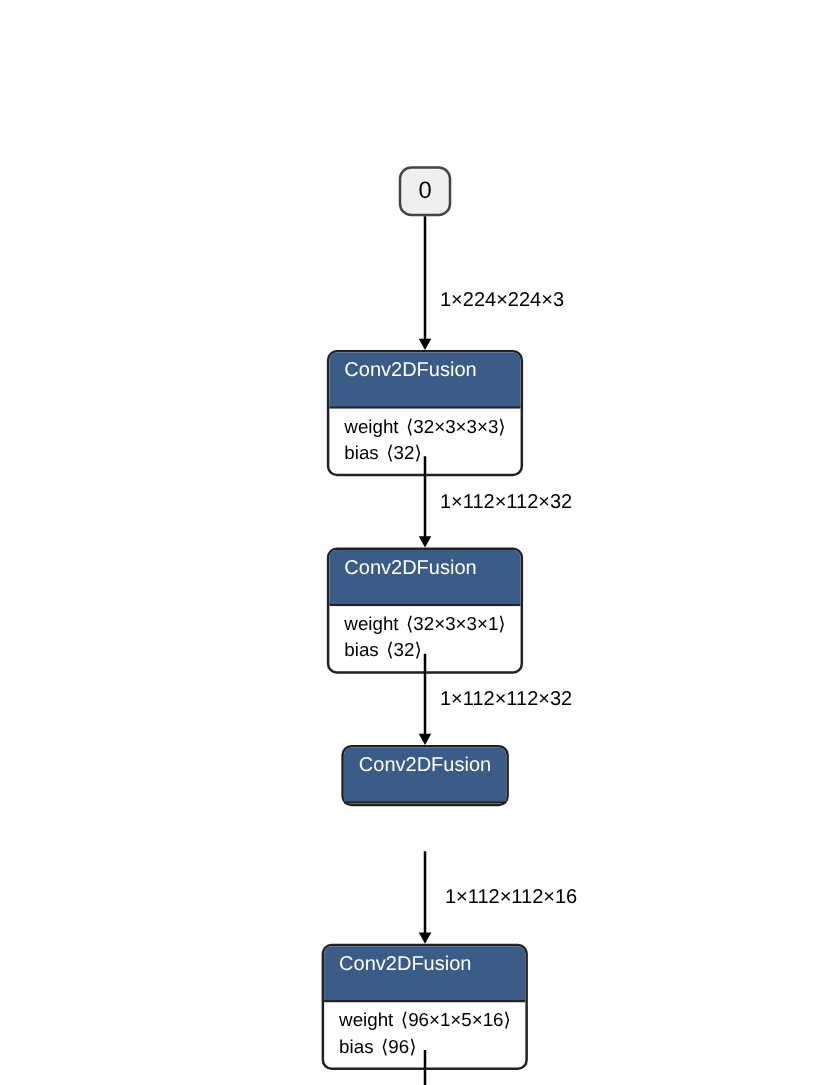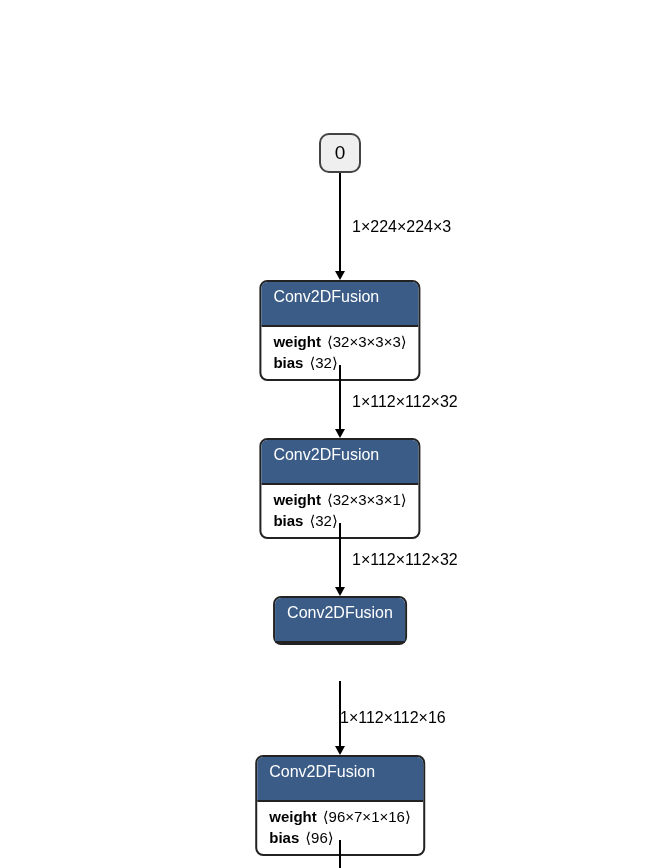--- a/index.html
+++ b/index.html
@@ -62,21 +62,21 @@
   }
   .node-body {
     padding: 4px 12px 6px 12px;
     border-radius: 0 0 6px 6px;
   }
   .attr-row {
     font-size: 15px;
     line-height: 21px;
     color: var(--text);
   }
-  .attr-name { font-weight: bold; margin-right: 6px; }
+  .attr-name { font-weight: normal; margin-right: 6px; }
   .attr-value { font-weight: normal; text-align: right; }
   .edge-line {
     position: absolute;
     width: 2px;
     background: var(--edge);
   }
   .edge-arrow {
     position: absolute;
     width: 0;
     height: 0;
@@ -94,21 +94,21 @@
   }
 </style>
 </head>
 <body>
 
 <div class="canvas">
   <div class="input-node" id="input-node" style="left: 340px; top: 133px;">0</div>
   <div id="graph-items">
       <div class="edge-line" style="left: 339px; top: 173px; height: 99px;"></div>
       <div class="edge-arrow" style="left: 335px; top: 271px;"></div>
-      <div class="edge-label" style="left: 352px; top: 217px;">1×224×224×3</div>
+      <div class="edge-label" style="left: 352px; top: 231px;">1×224×224×3</div>
       <div class="graph-node" style="left: 340px; top: 280px;">
         <div class="node-header"><span>Conv2DFusion</span></div>
         <div class="node-body">
           <div class="attr-row"><span class="attr-name">weight</span><span class="attr-value">⟨32×3×3×3⟩</span></div>
           <div class="attr-row"><span class="attr-name">bias</span><span class="attr-value">⟨32⟩</span></div>
         </div>
       </div>
       <div class="edge-line" style="left: 339px; top: 365px; height: 65px;"></div>
       <div class="edge-arrow" style="left: 335px; top: 429px;"></div>
       <div class="edge-label" style="left: 352px; top: 392px;">1×112×112×32</div>
@@ -120,23 +120,23 @@
         </div>
       </div>
       <div class="edge-line" style="left: 339px; top: 523px; height: 65px;"></div>
       <div class="edge-arrow" style="left: 335px; top: 587px;"></div>
       <div class="edge-label" style="left: 352px; top: 550px;">1×112×112×32</div>
       <div class="graph-node" style="left: 340px; top: 596px;">
         <div class="node-header"><span>Conv2DFusion</span></div>
       </div>
       <div class="edge-line" style="left: 339px; top: 681px; height: 66px;"></div>
       <div class="edge-arrow" style="left: 335px; top: 746px;"></div>
-      <div class="edge-label" style="left: 340px; top: 708px;">1×112×112×16</div>
+      <div class="edge-label" style="left: 356px; top: 708px;">1×112×112×16</div>
       <div class="graph-node" style="left: 340px; top: 755px;">
         <div class="node-header"><span>Conv2DFusion</span></div>
         <div class="node-body">
-          <div class="attr-row"><span class="attr-name">weight</span><span class="attr-value">⟨96×7×1×16⟩</span></div>
+          <div class="attr-row"><span class="attr-name">weight</span><span class="attr-value">⟨96×1×5×16⟩</span></div>
           <div class="attr-row"><span class="attr-name">bias</span><span class="attr-value">⟨96⟩</span></div>
         </div>
       </div>
       <div class="edge-line" style="left: 339px; top: 840px; height: 28px;"></div>
     </div>
 </div>
 
 </body></html>

